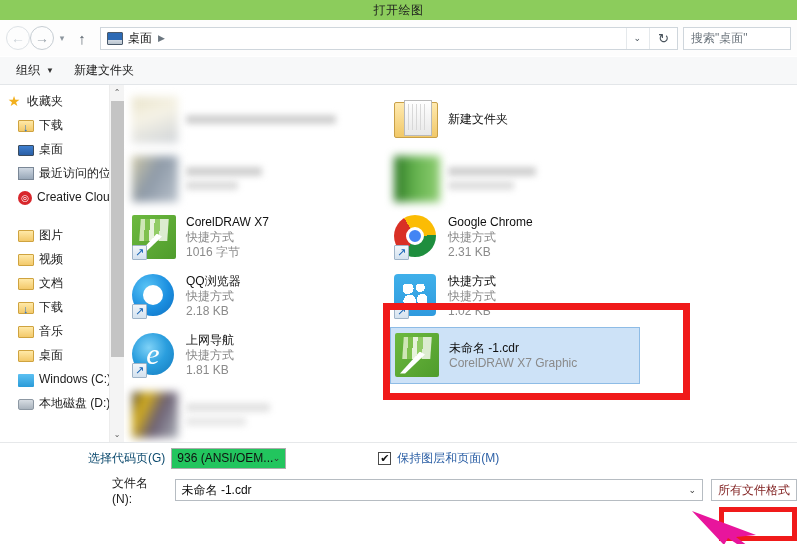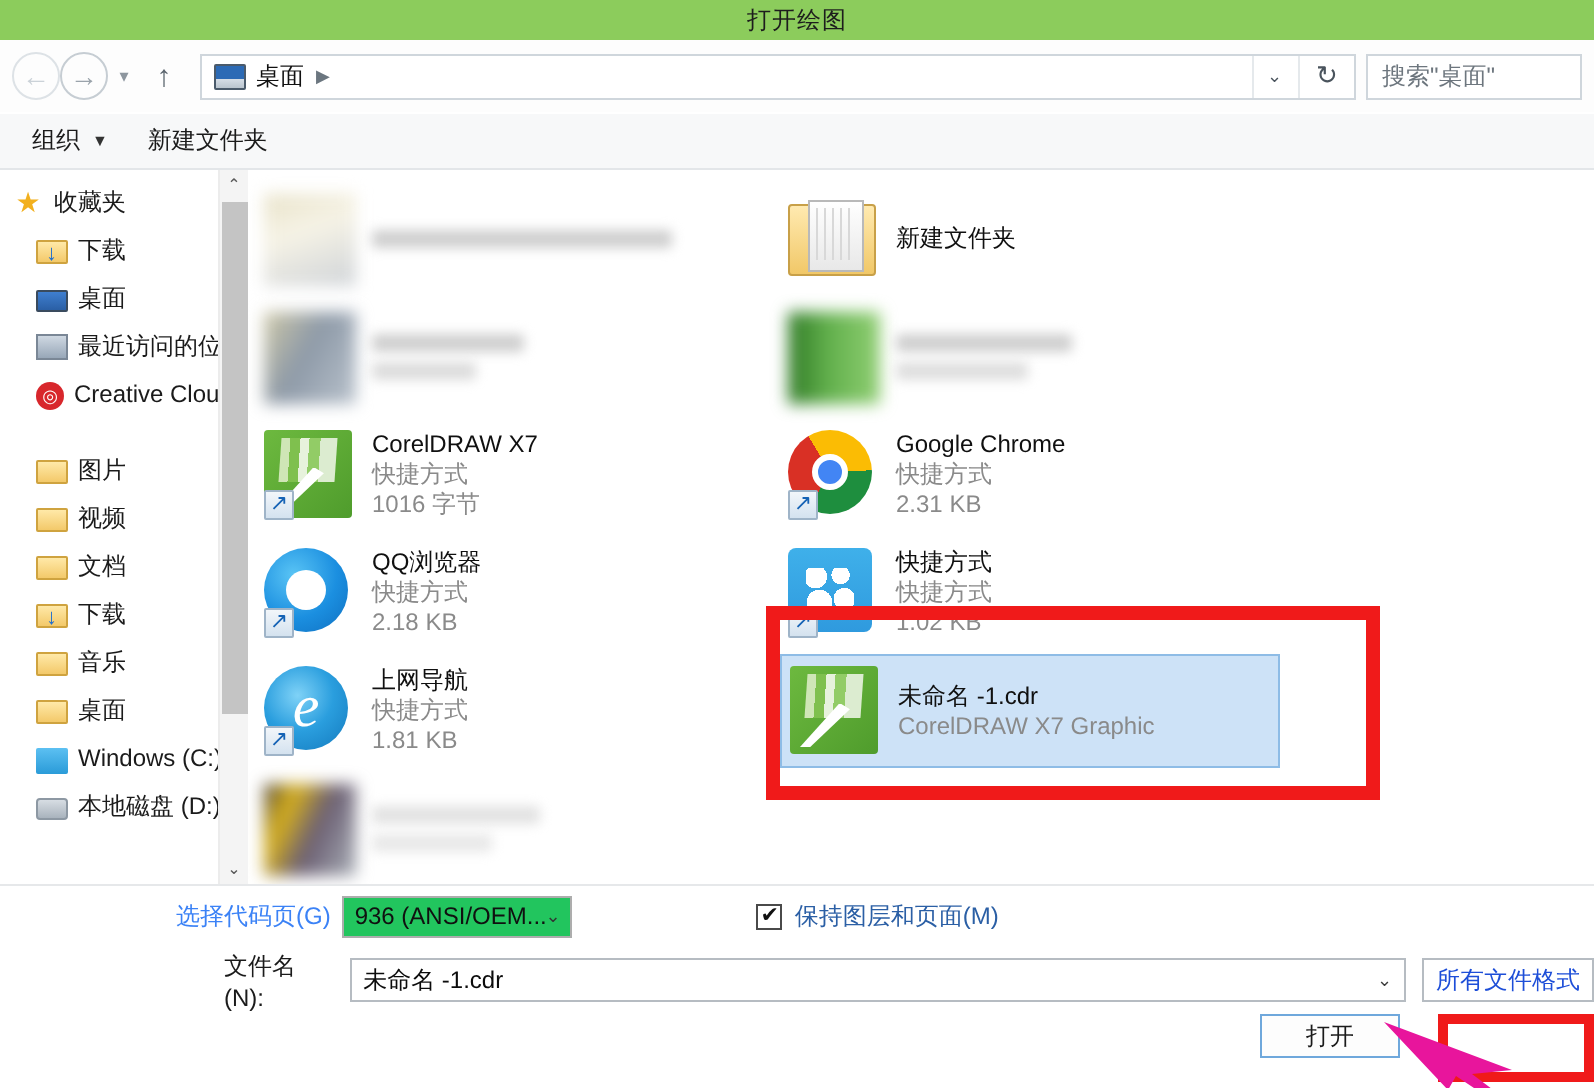--- a/index.html
+++ b/index.html
@@ -266,21 +266,21 @@
   .bi-4 { background: linear-gradient(115deg,#4a4038,#d9b21c 25%, #6b5f73 55%, #aab0b8); }
 
   
   .bottom {
     position: absolute; left: 0; right: 0; bottom: 0; height: 102px;
     background: #ffffff; border-top: 1px solid #e6e8ea;
   }
   .row-codepage {
     display: flex; align-items: center; height: 30px; padding-left: 88px;
   }
-  .lbl { font-size: 12px; color: #3b82f6; }
+  .lbl { font-size: 12px; color: #0c4a6e; }
   .codepage-select {
     width: 115px; height: 21px; margin-left: 6px;
     background: #22c55e; border: 1px solid #adadad;
     display: flex; align-items: center; padding-left: 5px;
     font-size: 12px; color: #101010; position: relative;
   }
   .codepage-select .cv { white-space: nowrap; overflow: hidden; }
   .sel-caret { position: absolute; right: 5px; font-size: 9px; color: #333; }
   .chk-wrap {
     margin-left: 92px; display: flex; align-items: center; gap: 6px;
@@ -302,21 +302,21 @@
     display: flex; align-items: center; padding-left: 6px;
     font-size: 12px; color: #0c0c0c; position: relative;
   }
   .fn-caret {
     position: absolute; right: 6px; font-size: 9px; color: #3c3c3c;
   }
   .filetype {
     width: 88px; height: 22px; margin-left: 8px;
     border: 1px solid #b6bcc2; background: #fff;
     display: flex; align-items: center; padding-left: 6px;
-    font-size: 12px; color: #1d4ed8; white-space: nowrap; overflow: hidden;
+    font-size: 12px; color: #7f1d1d; white-space: nowrap; overflow: hidden;
   }
   .row-buttons {
     display: flex; align-items: flex-start; height: 32px; padding-left: 620px;
   }
   .open-btn {
     width: 70px; height: 22px; margin-left: 10px;
     border: 1px solid #6fa8dc; background: #fdfdfd;
     display: flex; align-items: center; justify-content: center;
     font-size: 12px; color: #1b1b1b;
   }
@@ -573,23 +573,20 @@
       <span class="fn-label">文件名(N):</span>
       <div class="fn-input">
         <span>未命名 -1.cdr</span>
         <span class="fn-caret">⌄</span>
       </div>
       <div class="filetype">
         <span>所有文件格式</span>
       </div>
     </div>
 
-    <div class="row-buttons">
-      <div class="open-btn">打开</div>
-    </div>
   </div>
 
   <div class="redbox" id="redbox-file"></div>
   <div class="redbox" id="redbox-open"></div>
 
   <svg class="arrow-cursor" width="80" height="42" viewBox="0 0 80 42">
     <polygon points="2,6 66,30 46,32 58,41 50,41 38,33 34,40" fill="#e8159c"></polygon>
   </svg>
 
 </div>

